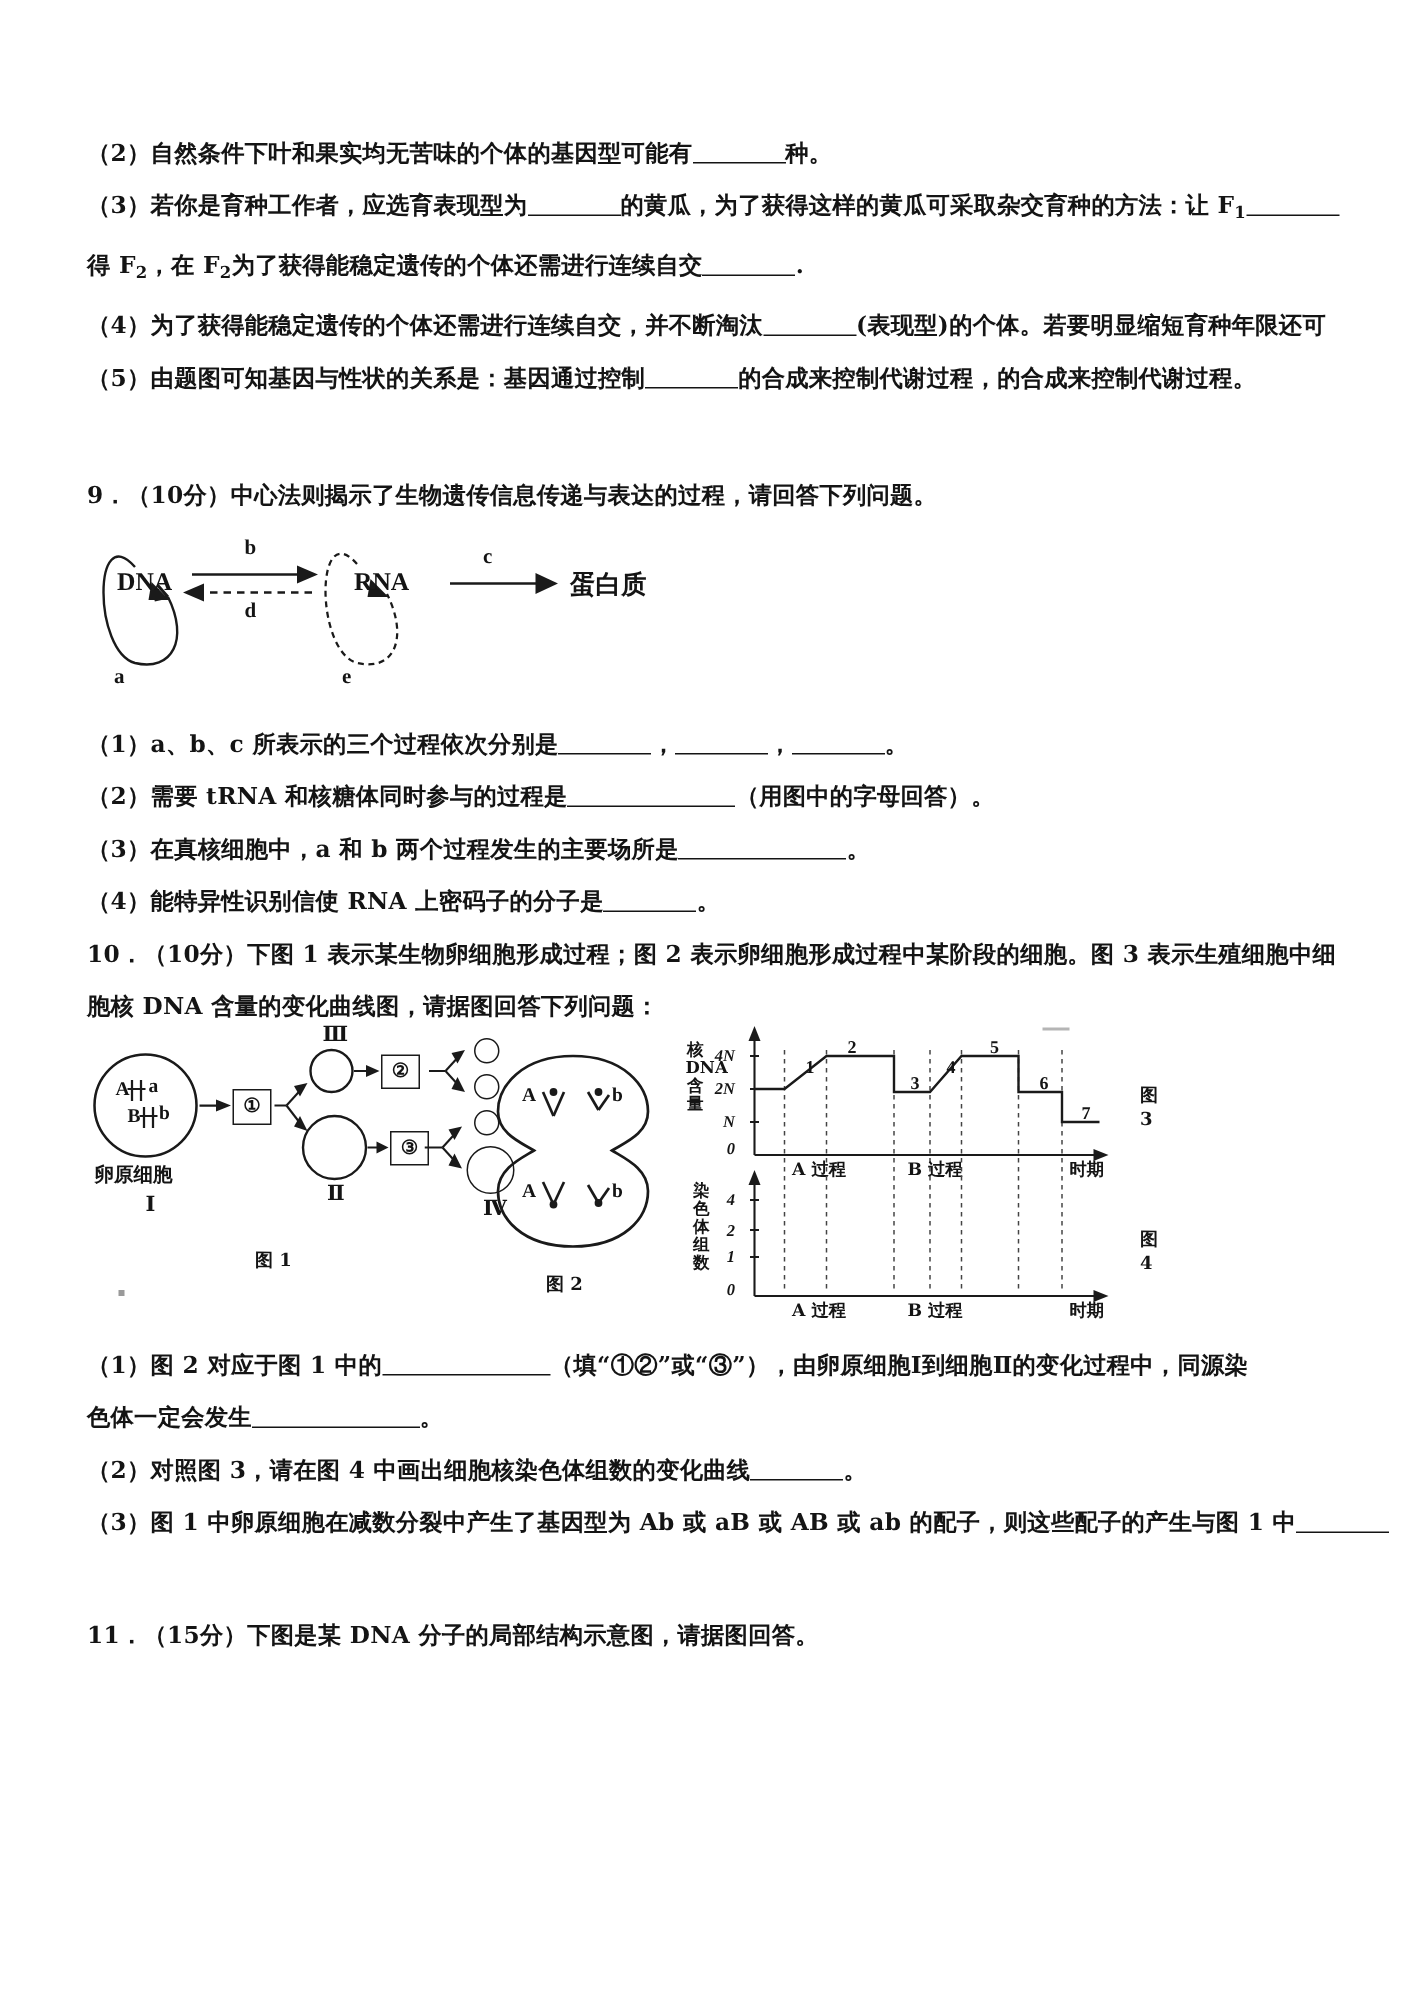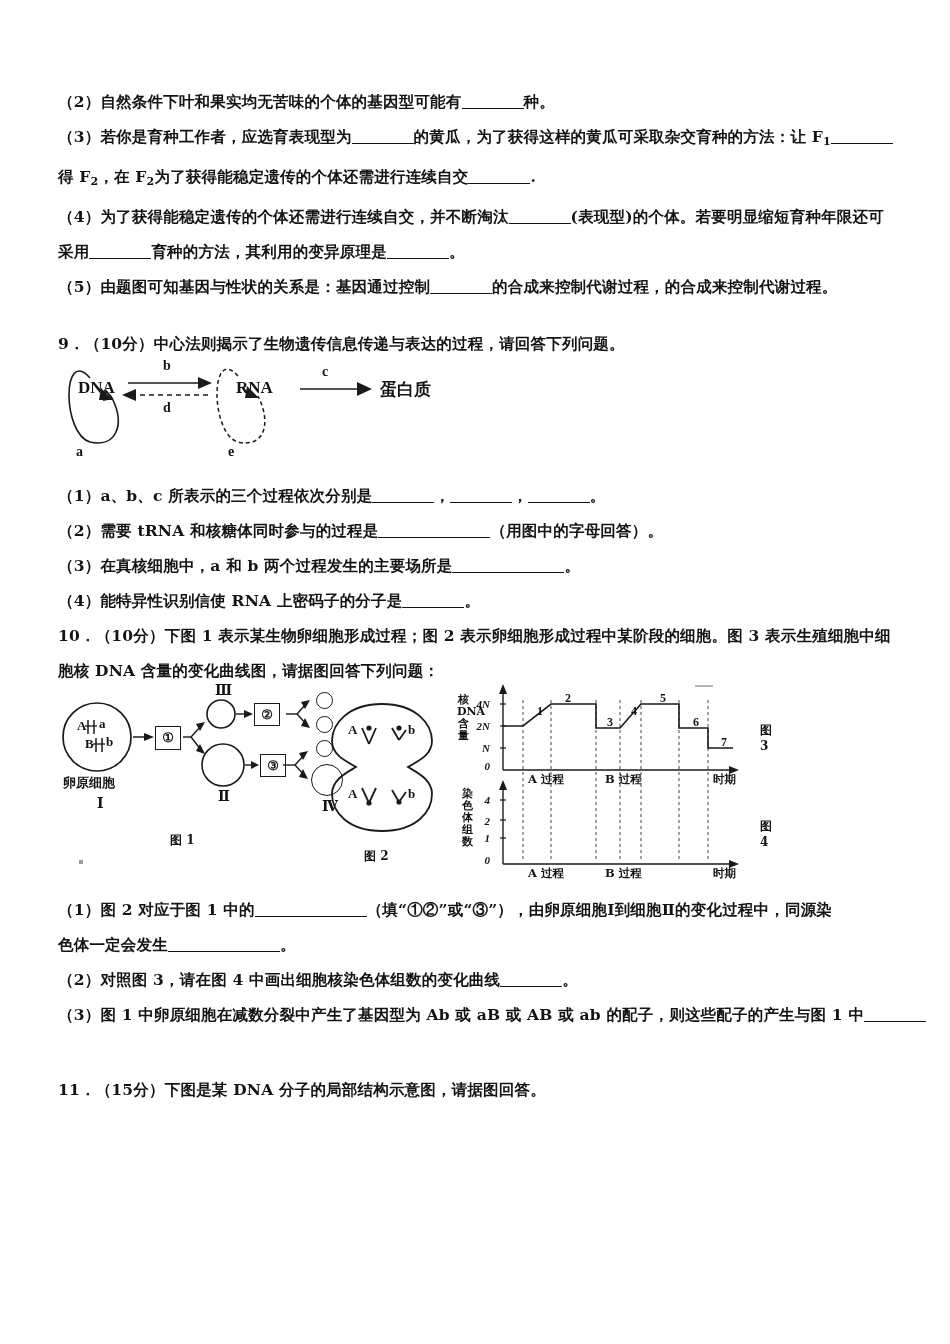--- a/index.html
+++ b/index.html
@@ -133,28 +133,25 @@
     <span class="q-line">
       <span>（3）</span><span>若你是育种工作者，应选育表现型为</span><span class="blank-m"></span><span>的黄瓜，为了获得这样的黄瓜可采取杂交育种的方法：让 F</span><span class="sub latin">1</span><span class="blank-m"></span>
     </span>
     <span class="q-line">
       <span>得 F</span><span class="sub latin">2</span><span>，在 F</span><span class="sub latin">2</span><span>为了获得能稳定遗传的个体还需进行连续自交</span><span class="blank-m"></span><span>.</span>
     </span>
     <span class="q-line">
       <span>（4）</span><span>为了获得能稳定遗传的个体还需进行连续自交，并不断淘汰</span><span class="blank-m"></span><span>(表现型)的个体。若要明显缩短育种年限还可</span>
     </span>
     <span class="q-line">
-      <span>采用</span><span class="blank-m"></span><span>育种的方法，其利用的变异原理是</span><span class="blank-m"></span><span>。</span>
-    </span>
-    <span class="q-line">
       <span>（5）</span><span>由题图可知基因与性状的关系是：基因通过控制</span><span class="blank-m"></span><span>的合成来控制代谢过程，的合成来控制代谢过程。</span>
     </span>
   </div>
 
-  <div class="body-text" style="top:312px;margin-top:14px;">
+  <div class="body-text" style="top:312px;">
     <span class="q-line">
       <span>9．</span><span>（10分）</span><span>中心法则揭示了生物遗传信息传递与表达的过程，请回答下列问题。</span>
     </span>
   </div>
 
   <div class="dogma">
     <svg width="400" height="132" viewBox="0 0 400 132">
 
       <path d="M 30 40 C 2 8, 2 96, 30 104 C 55 110, 66 88, 52 60" fill="none" stroke="#1a1a1a" stroke-width="1.6"></path>
       <path d="M 52 60 L 45 52 M 52 60 L 43 62" fill="none" stroke="#1a1a1a" stroke-width="2"></path>

